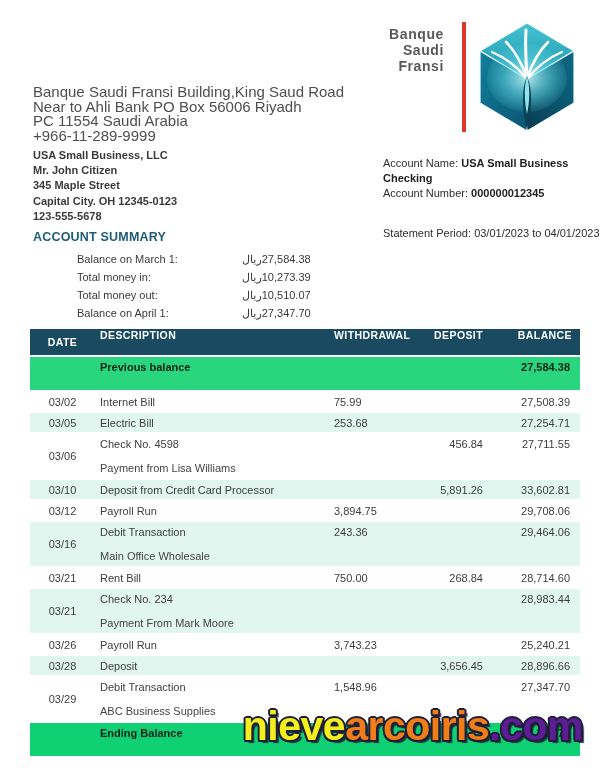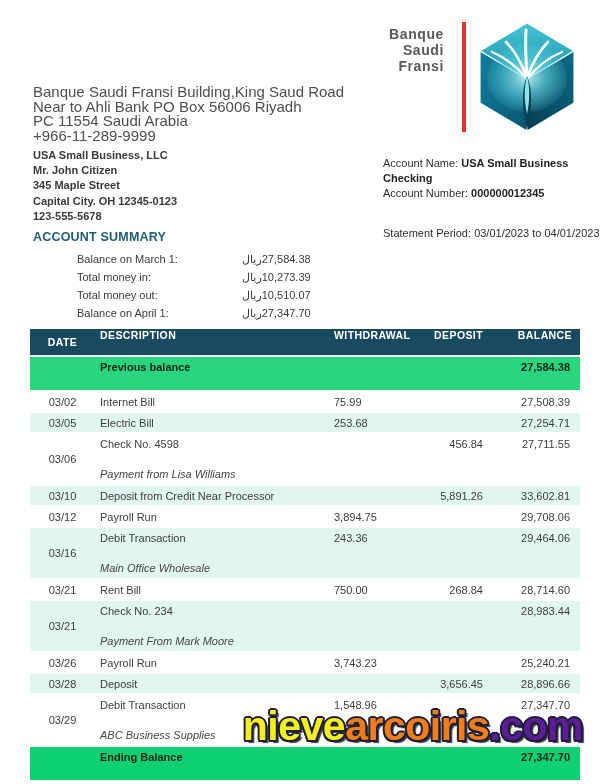--- a/index.html
+++ b/index.html
@@ -45,21 +45,21 @@
   table.txn td{font-size:11px;line-height:12px;color:var(--ink);background:#fff;}
   tr.shade td{background:var(--mint);}
   .c-date{text-align:center;vertical-align:middle;}
   .c-desc{text-align:left;padding-left:5px;vertical-align:top;}
   .c-w{text-align:left;padding-left:2px;vertical-align:top;}
   .c-d{text-align:right;padding-right:4px;vertical-align:top;}
   .c-b{text-align:right;padding-right:10px;vertical-align:top;}
   th.c-b{padding-right:8px;}
   tr.r-single td{padding-top:4px;padding-bottom:3px;}
   tr.r-double td{padding-top:4px;padding-bottom:4px;}
-  tr.r-double .sub{font-style:italic;margin-top:18px;color:#454545;}
+  tr.r-double .sub{margin-top:12px;color:#454545;}
   tr.r-green td{padding-top:4px;padding-bottom:17px;font-weight:700;color:#0c2318;}
   tr.r-prev td{background:var(--green-prev);}
   tr.r-end td{background:var(--green-end);}
   
   .watermark{
     position:absolute;top:703px;right:24px;font-size:41px;font-weight:800;letter-spacing:-0.5px;
     white-space:nowrap;
     text-shadow:2px 0 0 #1f1f38,-2px 0 0 #1f1f38,0 2px 0 #1f1f38,0 -2px 0 #1f1f38,
                 1.5px 1.5px 0 #1f1f38,-1.5px -1.5px 0 #1f1f38,1.5px -1.5px 0 #1f1f38,-1.5px 1.5px 0 #1f1f38,
                 3px 3px 1px rgba(25,25,50,0.85);
@@ -222,21 +222,21 @@
             <div>Check No. 4598</div>
             <div class="sub">Payment from Lisa Williams</div>
           </td>
           <td class="c-w"></td>
           <td class="c-d">456.84</td>
           <td class="c-b">27,711.55</td>
         </tr>
         <tr class="r-single shade">
           <td class="c-date">03/10</td>
           <td class="c-desc">
-            <div>Deposit from Credit Near Processor</div>
+            <div>Deposit from Credit Card Processor</div>
           </td>
           <td class="c-w"></td>
           <td class="c-d">5,891.26</td>
           <td class="c-b">33,602.81</td>
         </tr>
         <tr class="r-single">
           <td class="c-date">03/12</td>
           <td class="c-desc">
             <div>Payroll Run</div>
           </td>

